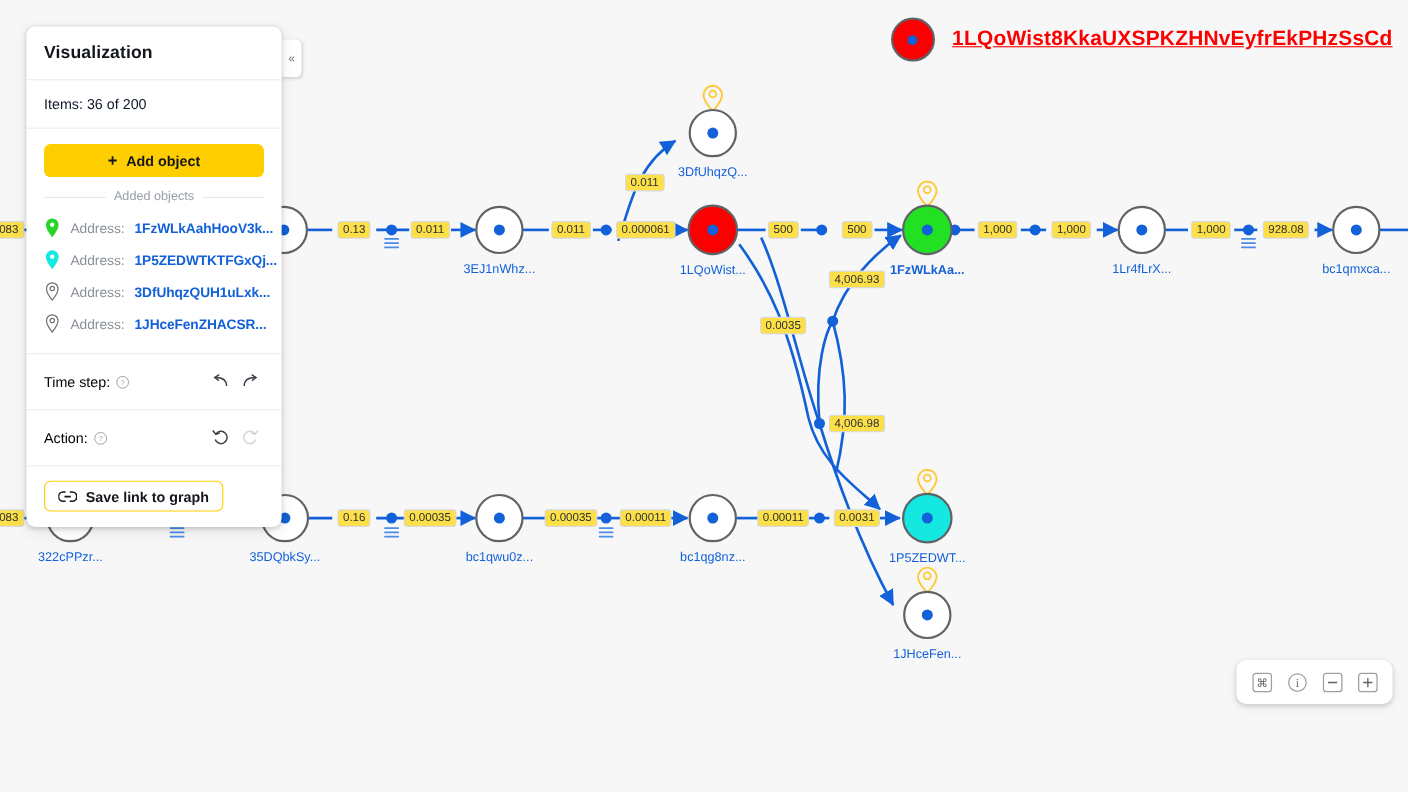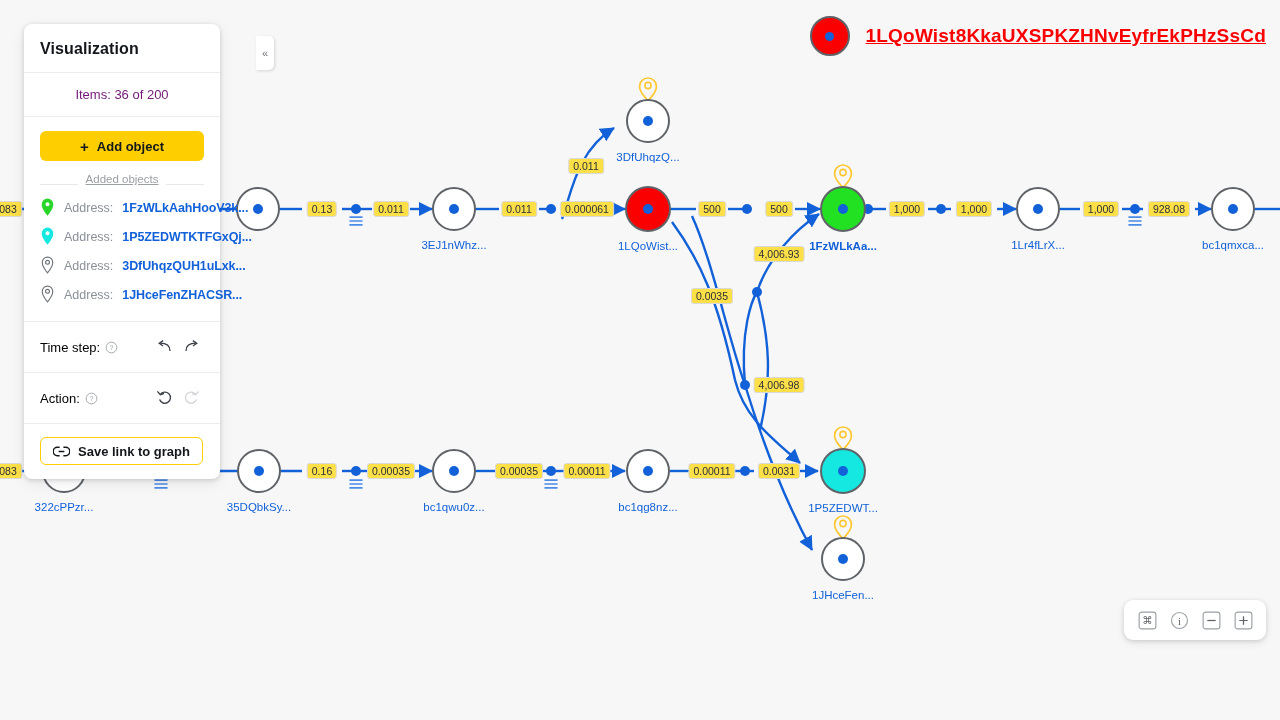--- a/index.html
+++ b/index.html
@@ -7,39 +7,39 @@
     width:1280px;height:720px;overflow:hidden;
     background:#f7f7f7;
     font-family:"Liberation Sans","DejaVu Sans",sans-serif;
     position:relative;
   }
   #canvas{position:absolute;inset:0;}
   svg.graph{position:absolute;left:0;top:0;width:1280px;height:720px;}
 
   
   .sidebar{
-    position:absolute;left:24px;top:24px;width:196px;
+    position:absolute;left:24px;top:24px;width:232px;
     background:#fff;border-radius:8px;
     box-shadow:0 1px 4px rgba(0,0,0,.16),0 4px 14px rgba(0,0,0,.08);
     z-index:40;
   }
   .sb-head{padding:16px 16px 14px 16px;border-bottom:1px solid #ececec;}
   .sb-title{font-size:16px;font-weight:700;color:#13171c;letter-spacing:.1px;}
-  .sb-items{padding:14px 16px;border-bottom:1px solid #ececec;font-size:13px;color:#701a75;text-align:center;}
+  .sb-items{padding:14px 16px;border-bottom:1px solid #ececec;font-size:13px;color:#0f172a;}
   .sb-addbox{padding:14px 16px 0 16px;}
   .btn-add{
     width:100%;box-sizing:border-box;background:#ffce00;border:none;border-radius:6px;
     height:30px;font-size:13px;font-weight:700;color:#13171c;cursor:pointer;
     display:flex;align-items:center;justify-content:center;gap:8px;
     font-family:"Liberation Sans",sans-serif;
   }
   .btn-add .plus{font-size:15px;font-weight:700;line-height:1;}
   .divider-label{
-    display:flex;align-items:flex-end;gap:8px;padding:12px 16px 8px 16px;
-    font-size:11.5px;color:#9aa0a6;text-decoration:underline;
+    display:flex;align-items:center;gap:8px;padding:12px 16px 8px 16px;
+    font-size:11.5px;color:#9aa0a6;
   }
   .divider-label .ln{flex:1;height:1px;background:#e8e8e8;}
   .addr-list{padding:0 16px 12px 16px;border-bottom:1px solid #ececec;}
   .addr-row{display:flex;align-items:center;gap:9px;padding:5px 0;font-size:12.5px;}
   .addr-lbl{color:#8a9099;}
   .addr-val{color:#1261d8;font-weight:600;letter-spacing:-.1px;}
   .pin{width:15px;height:19px;flex:0 0 15px;}
   .ctl-row{
     display:flex;align-items:center;padding:14px 16px;border-bottom:1px solid #ececec;
     font-size:13px;color:#000000;

